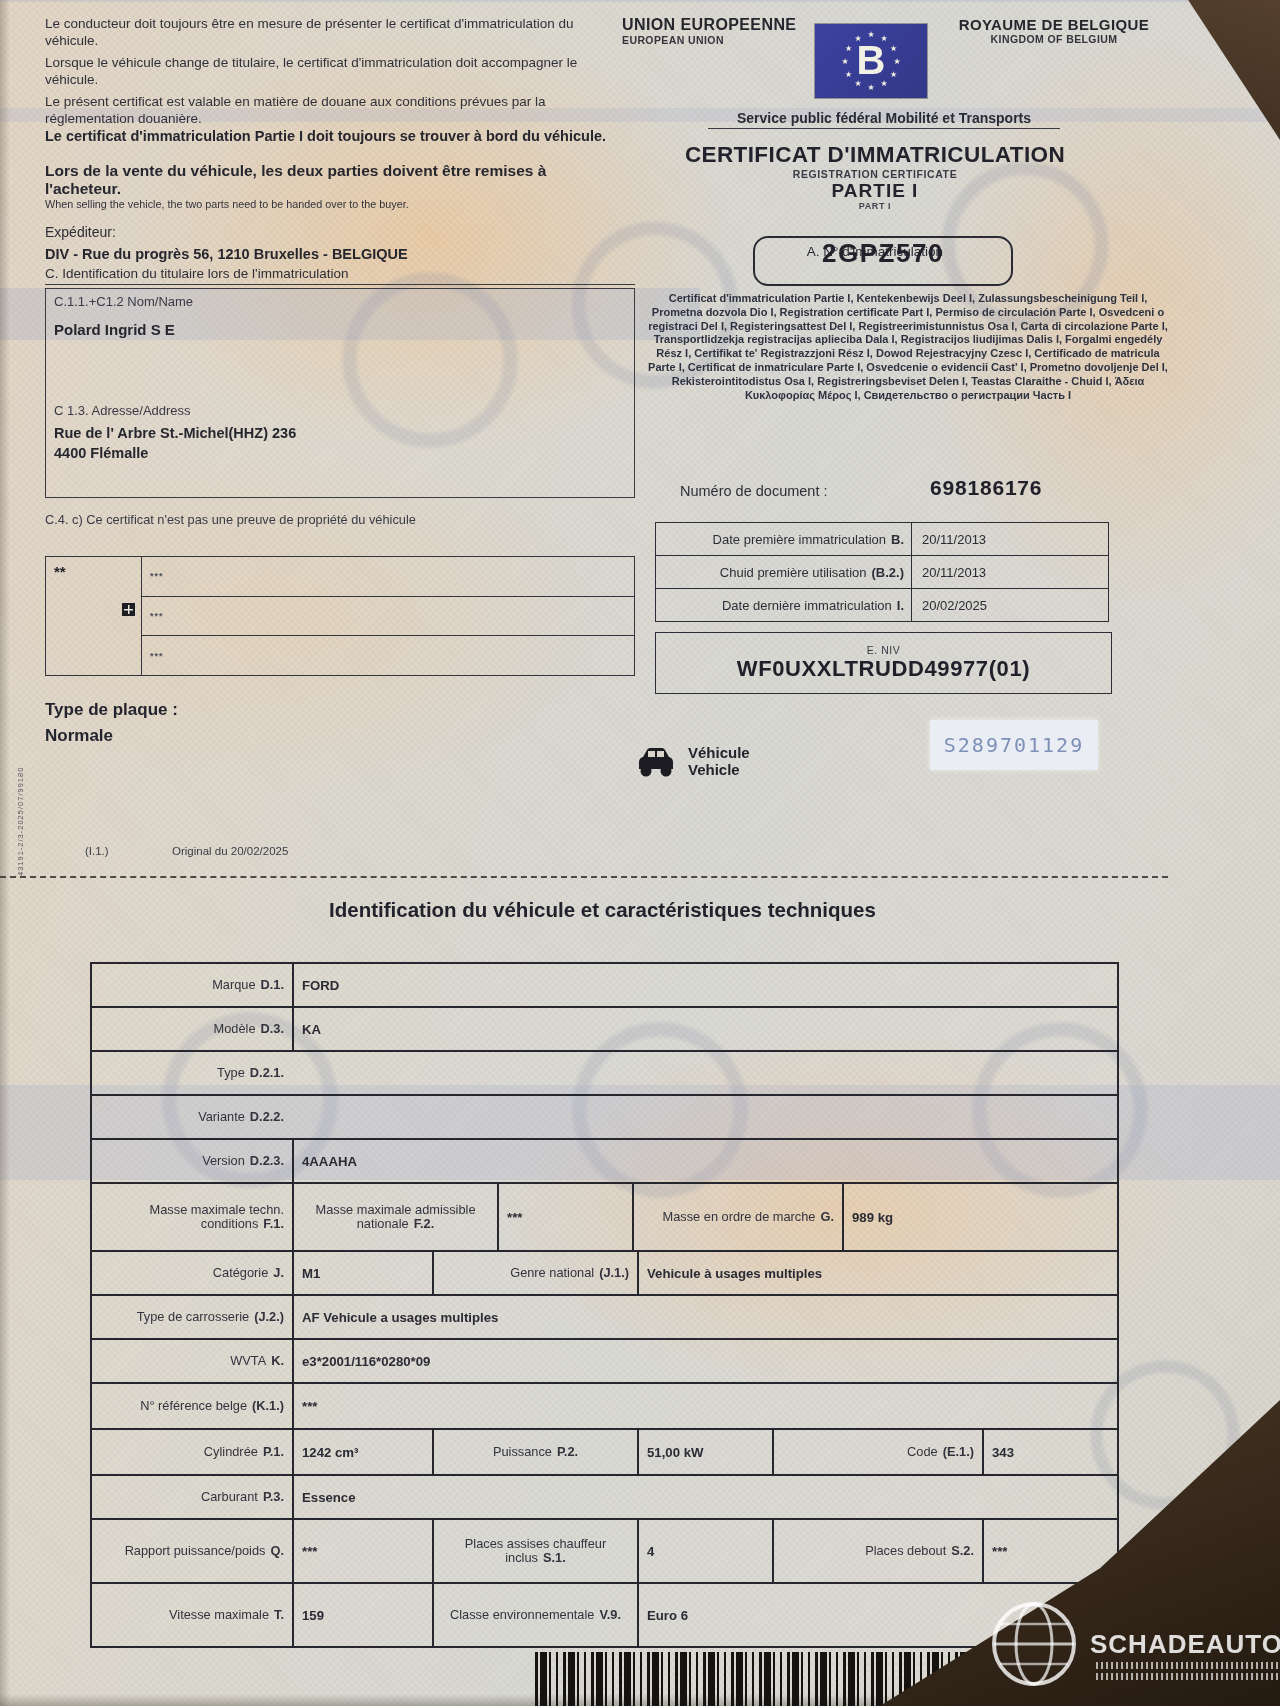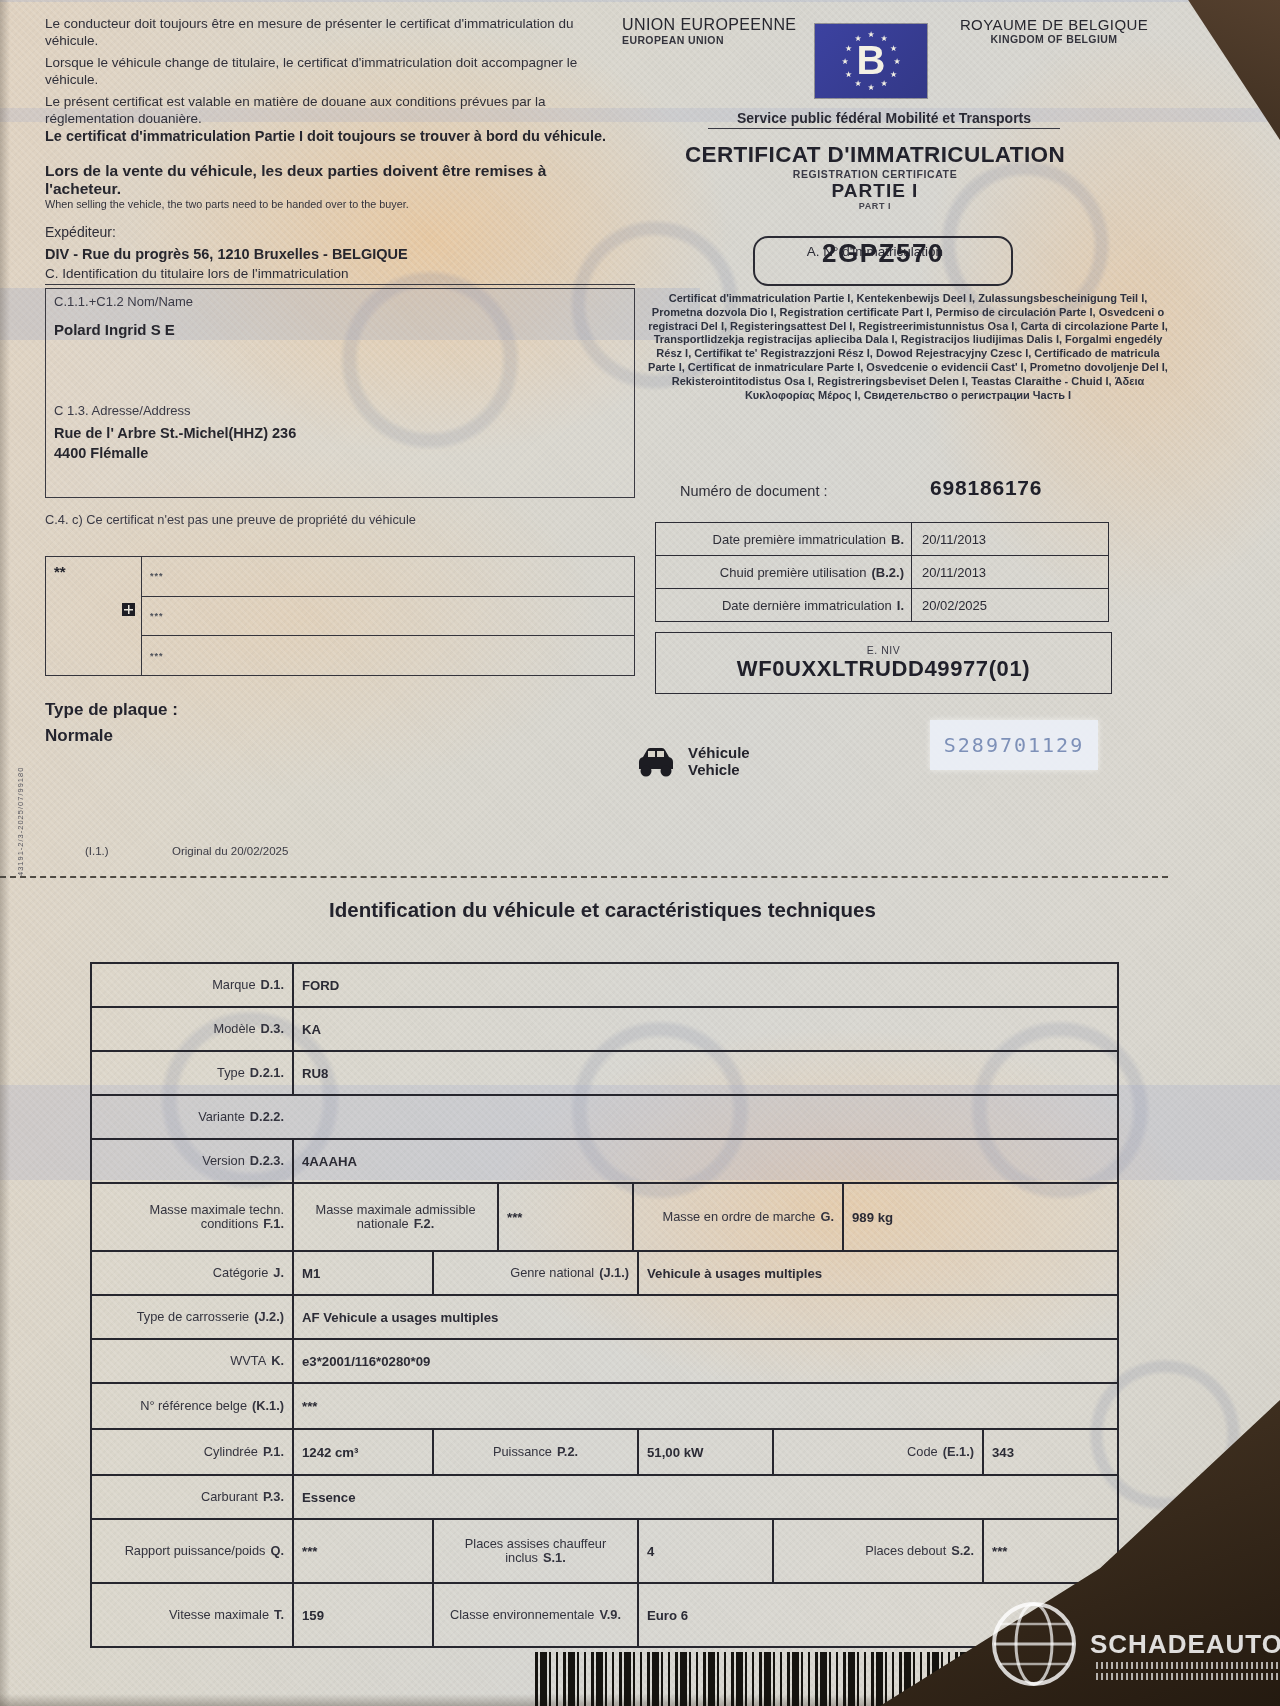--- a/index.html
+++ b/index.html
@@ -32,21 +32,21 @@
   .starbox{border:1.8px solid #34343c;display:flex;}
   .starbox .leftcell{width:95px;border-right:1.8px solid #34343c;position:relative;}
   .starbox .rows{flex:1;display:flex;flex-direction:column;}
   .starbox .rows>div{flex:1;border-bottom:1.6px solid #34343c;display:flex;align-items:center;padding-left:8px;
     font-size:9px;font-weight:bold;letter-spacing:1px;color:#4a4e57;}
   .starbox .rows>div:last-child{border-bottom:none;}
   .sq{position:absolute;right:6px;top:46px;width:13px;height:13px;background:
       linear-gradient(#e7e4da,#e7e4da) center/1.5px 9px no-repeat,
       linear-gradient(#e7e4da,#e7e4da) center/9px 1.5px no-repeat,#1d1d24;}
   
-  .hdr-eu{font-size:16px;font-weight:normal;letter-spacing:.4px;color:#26262e;}
+  .hdr-eu{font-size:16px;font-weight:bold;letter-spacing:.4px;color:#26262e;}
   .hdr-eu-sub{font-size:10.5px;font-weight:bold;color:#33333c;letter-spacing:.4px;}
   .flag{background:linear-gradient(135deg,#3c42a0,#333887);box-shadow:0 0 0 1px rgba(40,40,60,.4);}
   .service{font-size:14px;font-weight:bold;color:#2a2a34;text-align:center;border-bottom:1.6px solid #3a3a44;padding-bottom:2px;}
   .cert-title{font-size:22.5px;font-weight:bold;letter-spacing:.4px;text-align:center;color:#22222c;}
   .cert-sub{font-size:10.5px;font-weight:bold;text-align:center;color:#3a3a46;letter-spacing:.6px;}
   .partie{font-size:19px;font-weight:bold;text-align:center;color:#24242e;letter-spacing:1px;}
   .part-sub{font-size:9px;font-weight:bold;text-align:center;color:#44444e;letter-spacing:.6px;}
   .reg-lbl{font-size:13.5px;text-align:center;color:#2c2c36;margin-top:32px;}
   .plate-box{border:2.6px solid #2a2a33;border-radius:15px;display:flex;align-items:flex-start;justify-content:center;}
   .plate-num{font-size:26px;font-weight:bold;letter-spacing:1.5px;color:#22222b;}
@@ -261,23 +261,20 @@
         </div>
       <div class="cell valc w-rest">
           <div>KA</div>
         </div>
     </div>
 
     <div class="vrow h42">
       <div class="cell lblc w-lab">
           <div><span>Type</span><span class="code">D.2.1.</span></div>
         </div>
-      <div class="cell valc w-rest">
-          <div>RU8</div>
-        </div>
     </div>
 
     <div class="vrow h42">
       <div class="cell lblc w-lab">
           <div><span>Variante</span><span class="code">D.2.2.</span></div>
         </div>
     </div>
 
     <div class="vrow h42">
       <div class="cell lblc w-lab">

